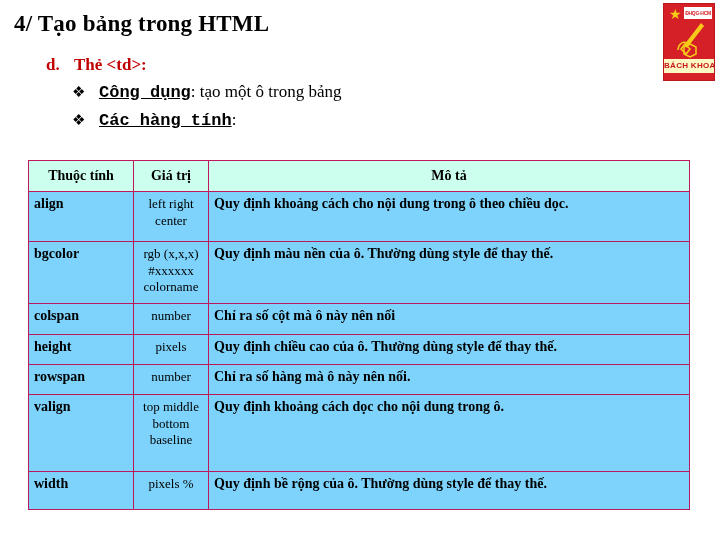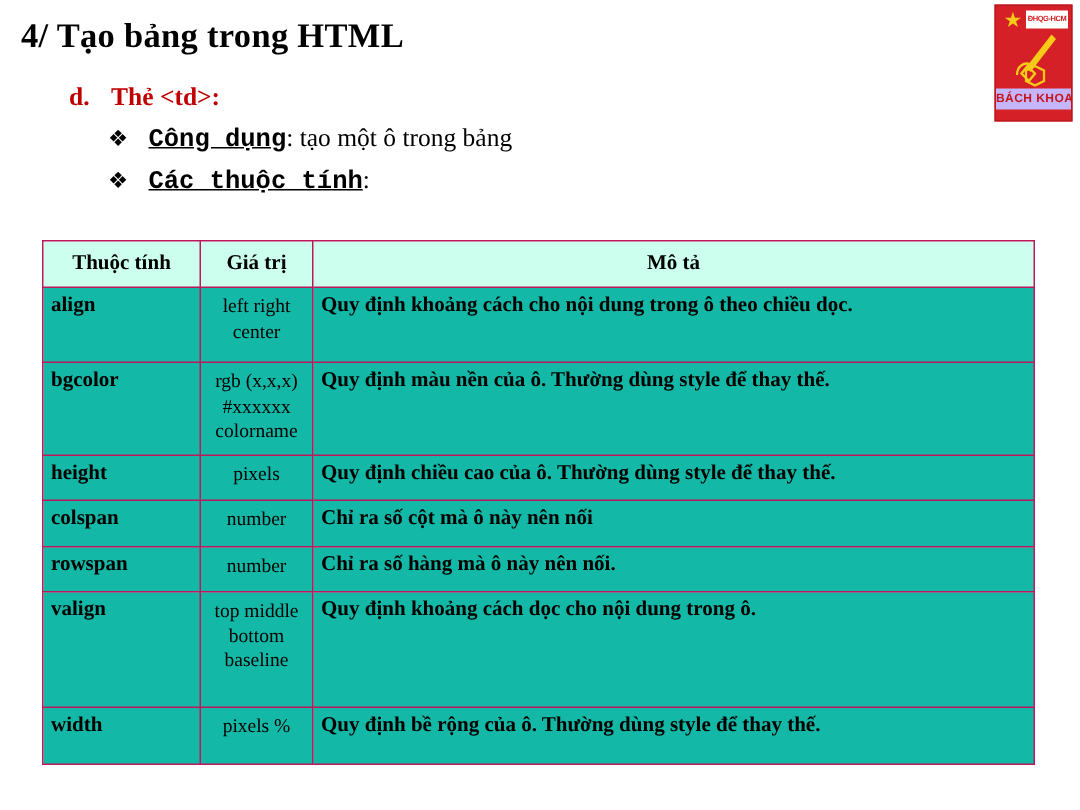--- a/index.html
+++ b/index.html
@@ -78,21 +78,21 @@
     top: 16px;
     width: 32px;
     height: 42px;
   }
   .logo-band {
     position: absolute;
     left: 0;
     right: 0;
     bottom: 7px;
     height: 14px;
-    background: #c4b5fd;
+    background: #fef9c3;
     color: #C4151C;
     font-size: 8px;
     font-weight: bold;
     line-height: 14px;
     text-align: center;
     font-family: "Liberation Sans", sans-serif;
     letter-spacing: 0.3px;
     white-space: nowrap;
   }
 
@@ -161,21 +161,21 @@
     text-align: center;
     font-size: 14px;
     font-weight: bold;
     color: #000000;
     height: 22px;
     vertical-align: middle;
     padding-top: 4px;
     padding-bottom: 4px;
   }
   .attr-table tbody td {
-    background: #14b8a6;
+    background: #7dd3fc;
   }
   .col-attr  { width: 105px; }
   .col-value { width: 75px; }
   .col-desc  { }
 
   .cell-attr {
     font-size: 14px;
     font-weight: bold;
     color: #000000;
     text-align: left;
@@ -220,21 +220,21 @@
 
   <div class="lvl1">
     <span class="marker">d.</span><span>Thẻ &lt;td&gt;:</span>
   </div>
 
   <div class="lvl2">
     <span class="bullet">❖</span><span class="keyword">Công dụng</span><span class="rest">: tạo một ô trong bảng</span>
   </div>
 
   <div class="lvl2">
-    <span class="bullet">❖</span><span class="keyword">Các thuộc tính</span><span class="rest">:</span>
+    <span class="bullet">❖</span><span class="keyword">Các hàng tính</span><span class="rest">:</span>
   </div>
 
 </div>
 
 <table class="attr-table">
   <colgroup>
     <col class="col-attr">
     <col class="col-value">
     <col class="col-desc">
   </colgroup>
@@ -249,30 +249,30 @@
     <tr style="height:50px">
       <td class="cell-attr">align</td>
       <td class="cell-value">left right center</td>
       <td class="cell-desc">Quy định khoảng cách cho nội dung trong ô theo chiều dọc.</td>
     </tr>
     <tr style="height:62px">
       <td class="cell-attr">bgcolor</td>
       <td class="cell-value">rgb (x,x,x) #xxxxxx colorname</td>
       <td class="cell-desc">Quy định màu nền của ô. Thường dùng style để thay thế.</td>
     </tr>
+    <tr style="height:31px">
+      <td class="cell-attr">colspan</td>
+      <td class="cell-value">number</td>
+      <td class="cell-desc">Chỉ ra số cột mà ô này nên nối</td>
+    </tr>
     <tr style="height:30px">
       <td class="cell-attr">height</td>
       <td class="cell-value">pixels</td>
       <td class="cell-desc">Quy định chiều cao của ô. Thường dùng style để thay thế.</td>
     </tr>
-    <tr style="height:31px">
-      <td class="cell-attr">colspan</td>
-      <td class="cell-value">number</td>
-      <td class="cell-desc">Chỉ ra số cột mà ô này nên nối</td>
-    </tr>
     <tr style="height:30px">
       <td class="cell-attr">rowspan</td>
       <td class="cell-value">number</td>
       <td class="cell-desc">Chỉ ra số hàng mà ô này nên nối.</td>
     </tr>
     <tr style="height:77px">
       <td class="cell-attr">valign</td>
       <td class="cell-value">top middle bottom baseline</td>
       <td class="cell-desc">Quy định khoảng cách dọc cho nội dung trong ô.</td>
     </tr>

